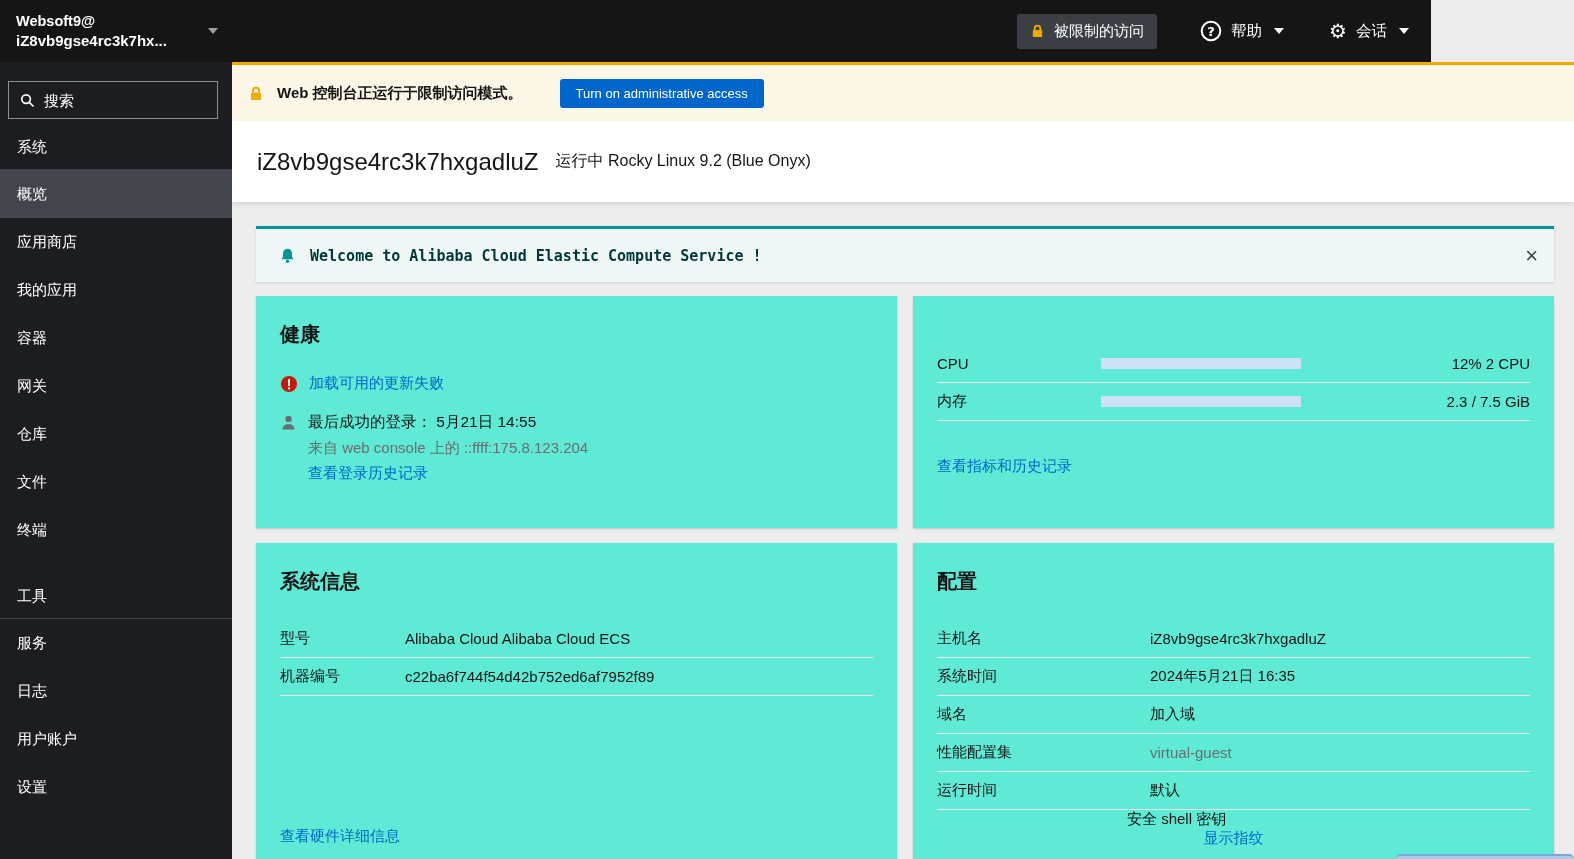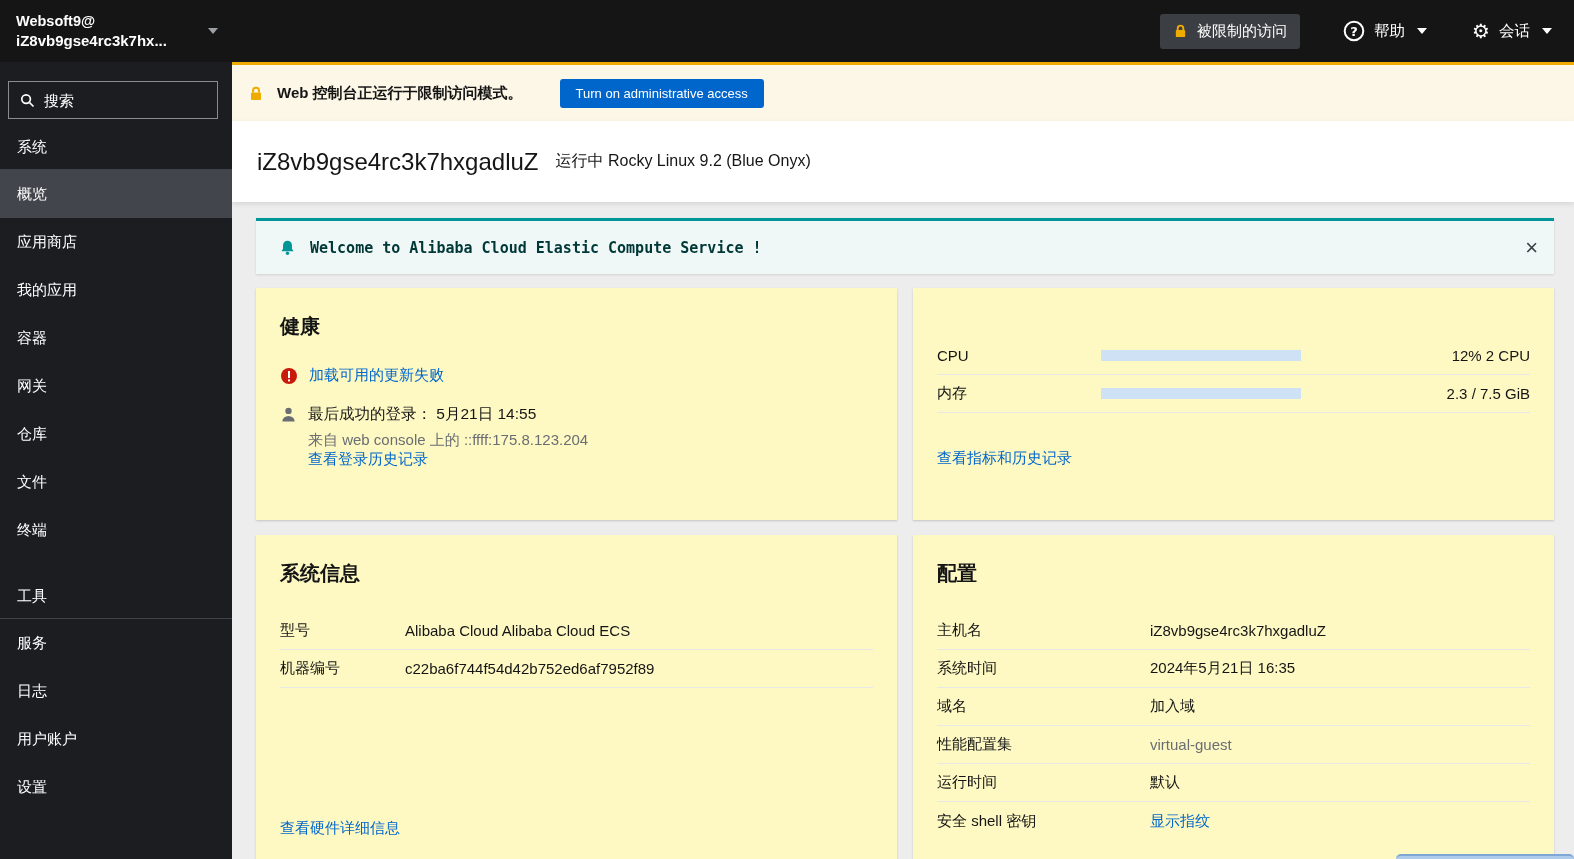--- a/index.html
+++ b/index.html
@@ -5,21 +5,21 @@
   * { box-sizing: border-box; margin: 0; padding: 0; }
   html,body { width:1574px; height:859px; overflow:hidden; }
   body {
     font-family:"Liberation Sans", sans-serif;
     background:#ededed;
     position:relative;
     color:#151515;
   }
   
   .masthead {
-    position:absolute; top:0; left:0; width:1574px; height:62px;
+    position:absolute; top:0; left:0; width:1431px; height:62px;
     background:#151515; display:flex; align-items:stretch; z-index:30;
   }
   .brand {
     width:232px; padding:9px 14px 9px 16px; display:flex;
     align-items:center; justify-content:space-between; cursor:pointer;
   }
   .brand-lines { display:flex; flex-direction:column; gap:3px; }
   .brand-l1 { color:#fff; font-size:14.5px; font-weight:600; }
   .brand-l2 { color:#fff; font-size:15px; font-weight:700; }
   .caret {
@@ -81,21 +81,21 @@
   }
   .page-header {
     height:81px; background:#fff; display:flex; align-items:center;
     padding:0 25px; gap:17px; box-shadow:0 2px 5px rgba(0,0,0,0.1);
     position:relative; z-index:5;
   }
   .host-title { font-size:24px; font-weight:500; color:#151515; }
   .host-sub { font-size:16px; color:#151515; }
   .content {
     position:absolute; top:140px; left:0; width:1342px; height:657px;
-    padding:16px 20px 0 24px; overflow:hidden;
+    padding:24px 20px 0 24px; overflow:hidden;
   }
   .welcome-alert {
     height:56px; background:#eff7f7; border-top:3px solid #009596;
     box-shadow:0 1px 2px rgba(0,0,0,0.12);
     display:flex; align-items:center; padding:0 23px; gap:14px;
     position:relative; margin-bottom:14px;
   }
   .welcome-title {
     font-family:"DejaVu Sans Mono", monospace; font-weight:700;
     font-size:15px; color:#003737;
@@ -103,31 +103,31 @@
   .alert-close {
     position:absolute; right:16px; top:50%; transform:translateY(-50%);
     background:none; border:none; font-size:22px; color:#3c3f42; cursor:pointer; line-height:1;
     font-family:inherit;
   }
   .grid {
     display:grid; grid-template-columns:641px 641px; grid-template-rows:232px 370px;
     column-gap:16px; row-gap:15px;
   }
   .card {
-    background:#fef9c3; box-shadow:0 1px 2px rgba(0,0,0,0.18);
+    background:#5eead4; box-shadow:0 1px 2px rgba(0,0,0,0.18);
     padding:24px; position:relative;
   }
   .card-title { font-size:20px; font-weight:600; color:#151515; line-height:28px; }
   a.blue-link { color:#0066cc; text-decoration:none; font-size:15px; cursor:pointer; }
   
   .health-row { margin-top:26px; display:flex; align-items:center; gap:11px; }
   .login-row { margin-top:19px; display:flex; gap:11px; }
   .login-line1 { font-size:15.5px; color:#151515; }
   .login-line2 { font-size:15px; color:#6a6e73; margin-top:6px; }
-  .login-line3 { }
+  .login-line3 { margin-top:6px; }
   
   .usage-table { margin-top:25px; }
   .usage-row {
     height:38px; display:flex; align-items:center; border-bottom:1px solid #e8e8e8;
   }
   .usage-label { width:164px; font-size:15px; color:#151515; }
   .pbar { width:200px; height:11px; background:#cfe1f5; }
   .pbar-fill { height:100%; background:#0066cc; }
   .usage-value { flex:1; text-align:right; font-size:15px; color:#151515; }
   .usage-link { display:inline-block; margin-top:36px; }
@@ -330,21 +330,21 @@
             <span class="info-value">加入域</span>
           </div>
           <div class="info-row">
             <span class="info-label">性能配置集</span>
             <span class="info-value muted">virtual-guest</span>
           </div>
           <div class="info-row">
             <span class="info-label">运行时间</span>
             <span class="info-value">默认</span>
           </div>
-          <div class="info-row" style="border-bottom:none;">
+          <div class="info-row" style="border-bottom:none;flex-direction:column;">
             <span class="info-label">安全 shell 密钥</span>
             <span class="info-value link">显示指纹</span>
           </div>
         </div>
       </section>
 
     </div>
   </div>
 </main>
 

